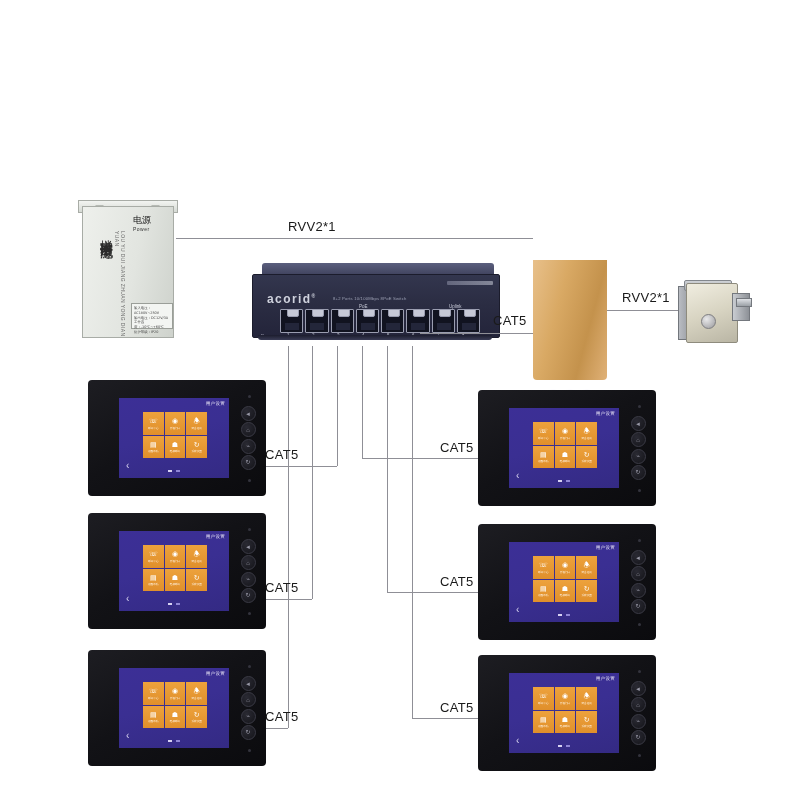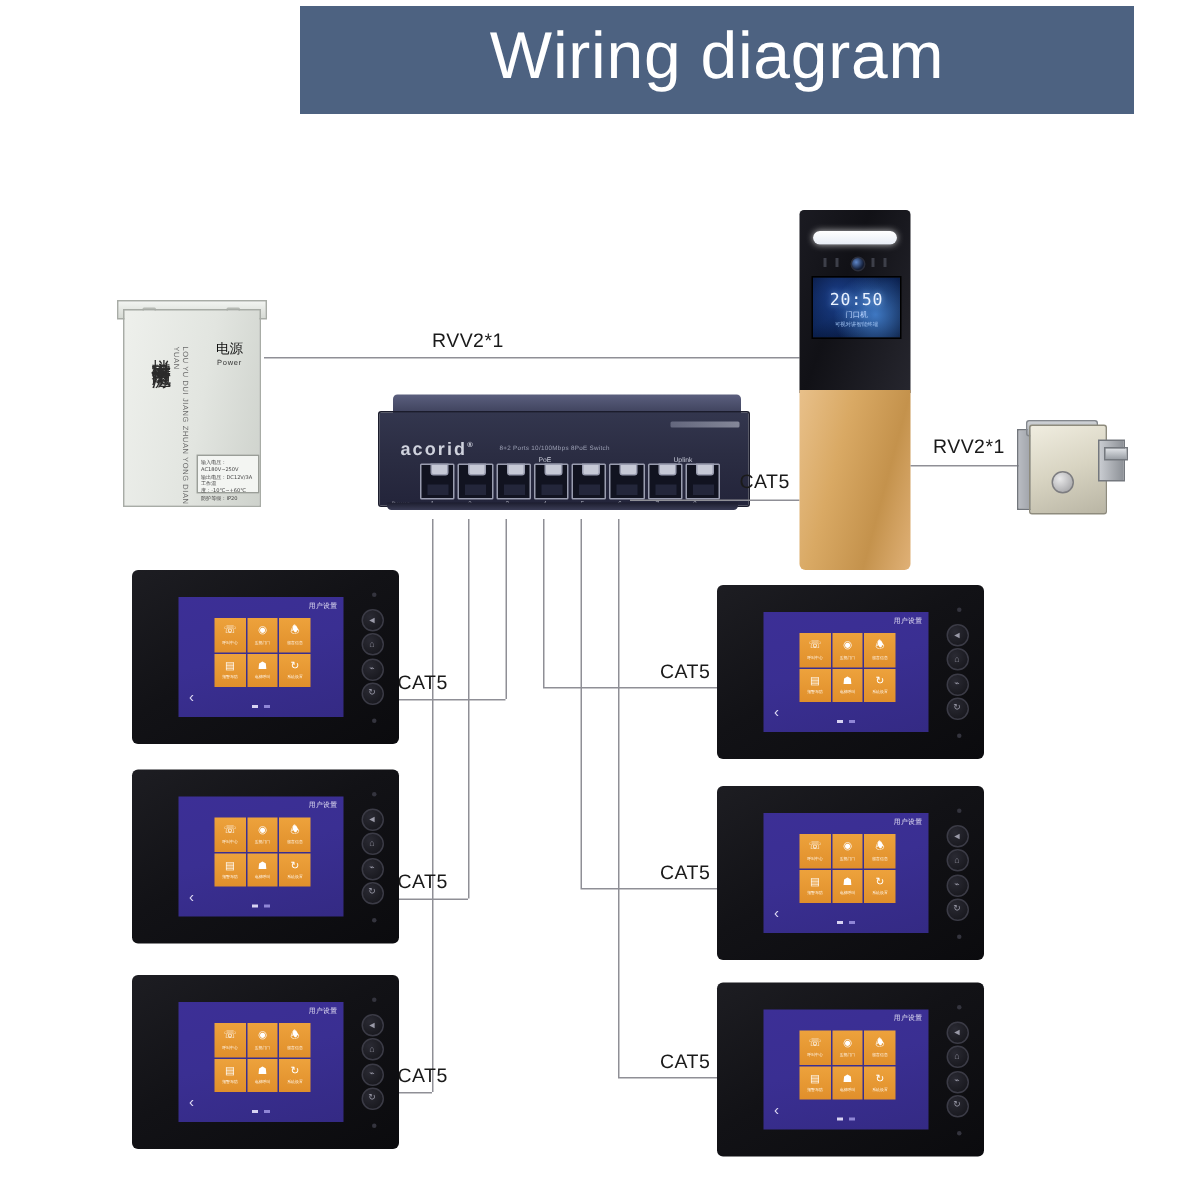--- a/index.html
+++ b/index.html
@@ -56,21 +56,21 @@
   .psu-vert{
     position:absolute;left:14px;top:22px;width:18px;height:110px;
     writing-mode:vertical-rl;text-orientation:upright;
     font-size:13px;color:#2b2b2b;letter-spacing:1px;line-height:17px;
     font-family:"DejaVu Sans",sans-serif;
   }
   .psu-pinyin{
     position:absolute;left:31px;top:24px;
     writing-mode:vertical-rl;font-size:5px;color:#6a6a6a;letter-spacing:.4px;
   }
-  .psu-pw{position:absolute;left:50px;top:21px;width:40px;text-align:center;}
+  .psu-pw{position:absolute;left:50px;top:8px;width:40px;text-align:left;}
   .psu-pw .cn{font-size:9px;color:#111;font-family:"DejaVu Sans",sans-serif;display:block;line-height:11px;}
   .psu-pw .en{font-size:5px;color:#333;display:block;letter-spacing:.5px;}
   .psu-spec{
     position:absolute;left:48px;top:96px;width:42px;height:26px;
     border:1px solid #9a9e98;background:#f3f5f2;
     font-size:3.4px;color:#444;line-height:4.8px;padding:2px 2px;
     box-sizing:border-box;font-family:"DejaVu Sans",sans-serif;
   }
 
   
@@ -259,23 +259,20 @@
   }
   .mon-dotled{position:absolute;right:15px;top:15px;width:3px;height:3px;border-radius:50%;background:#34343e;}
   .mon-dotled2{position:absolute;right:15px;bottom:14px;width:3px;height:3px;border-radius:50%;background:#34343e;}
 </style>
 </head>
 <body>
 
 <div id="stage">
 
 
-  <div class="banner">
-    <div class="banner-title">Wiring diagram</div>
-  </div>
 
   <div class="psu">
     <div class="psu-top">
       <div class="psu-lug" style="left:16px"></div>
       <div class="psu-lug" style="left:72px"></div>
     </div>
     <div class="psu-body">
       <div class="psu-vert">楼宇对讲专用电源</div>
       <div class="psu-pinyin">LOU YU DUI JIANG ZHUAN YONG DIAN YUAN</div>
       <div class="psu-pw">
@@ -322,35 +319,20 @@
       <div class="pnum" style="left:184px">7</div>
       <div class="pnum" style="left:209px">8</div>
     </div>
     <div class="sw-shadow"></div>
   </div>
 
   <div class="wire wire-h" style="left:420px;top:333px;width:113px;"></div>
   <div class="lbl" style="left:493px;top:313px;">CAT5</div>
 
   <div class="door">
-    <div class="door-upper">
-      <div class="door-led"></div>
-      <div class="door-sensors">
-        <div class="ds-bar" style="left:0px"></div>
-        <div class="ds-bar" style="left:8px"></div>
-        <div class="ds-cam"></div>
-        <div class="ds-bar" style="left:32px"></div>
-        <div class="ds-bar" style="left:40px"></div>
-      </div>
-      <div class="door-screen">
-        <div class="scr-time">20:50</div>
-        <div class="scr-sub">门口机</div>
-        <div class="scr-sub2">可视对讲智能终端</div>
-      </div>
-    </div>
     <div class="door-lower">
       <div class="keypad">
         <div class="key">1</div>
         <div class="key">2</div>
         <div class="key">3</div>
         <div class="key">4</div>
         <div class="key">5</div>
         <div class="key">6</div>
         <div class="key">7</div>
         <div class="key">8</div>

